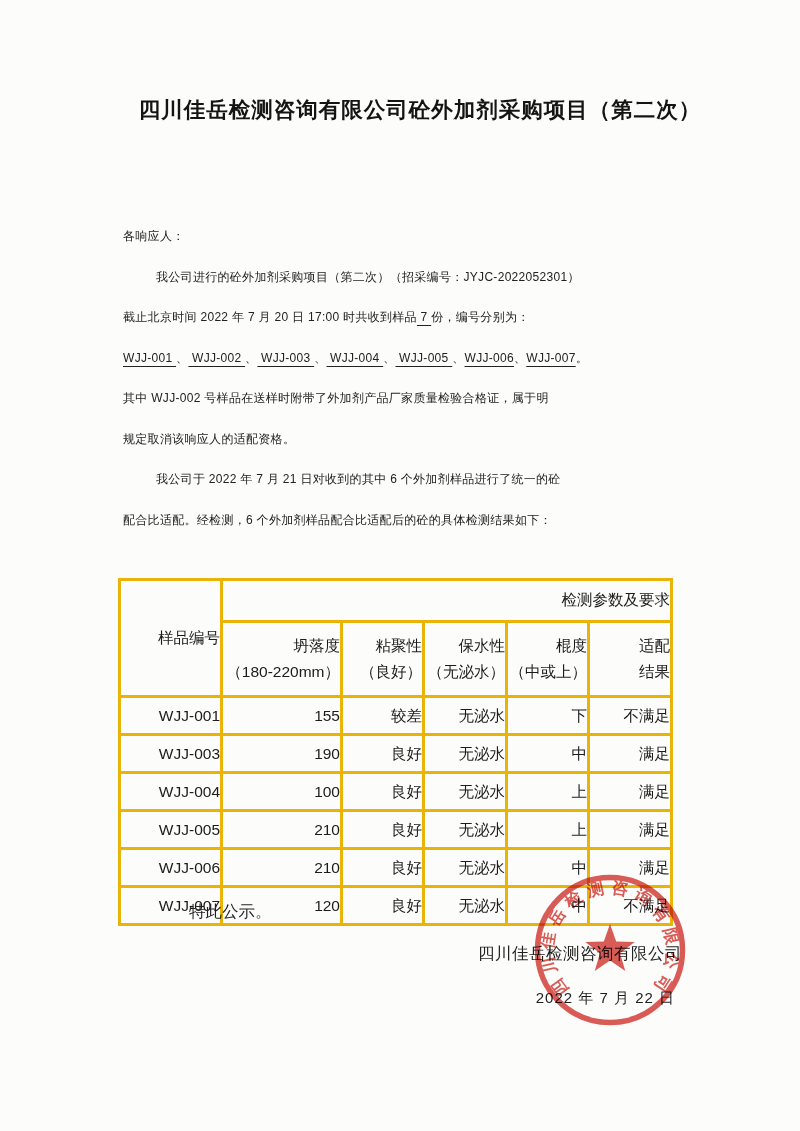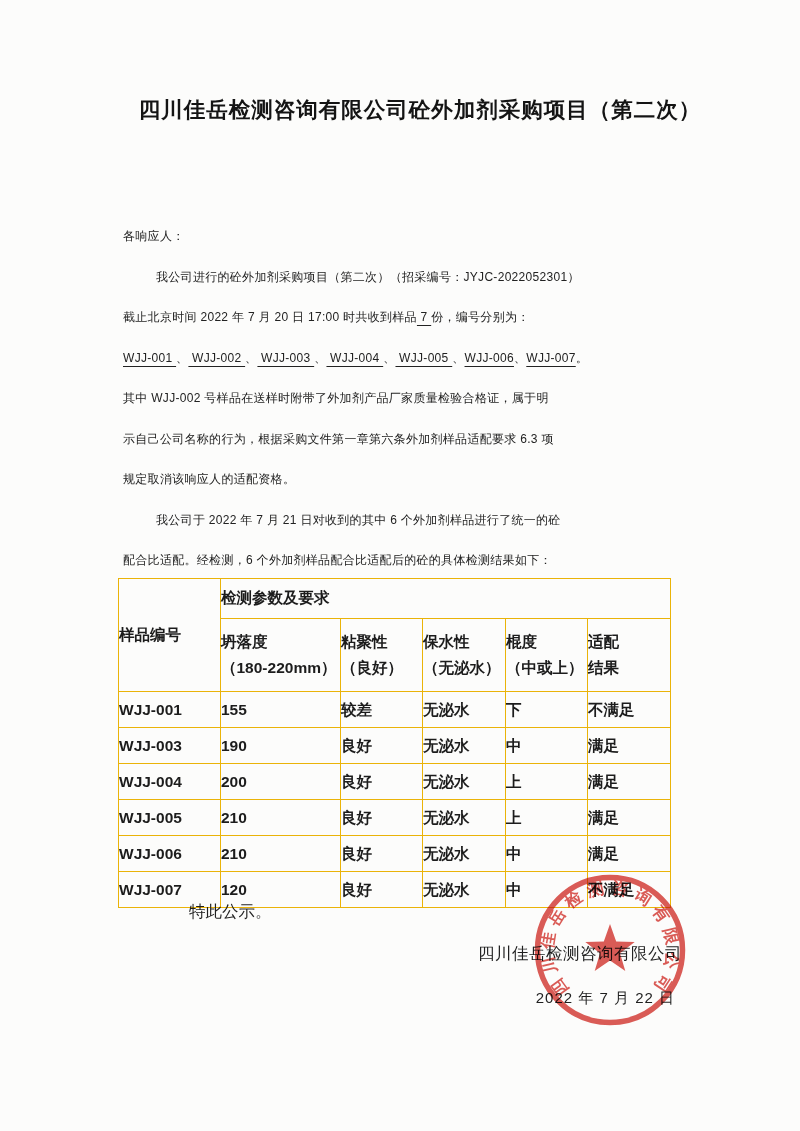--- a/index.html
+++ b/index.html
@@ -25,22 +25,22 @@
   }
   .line.indent{padding-left:33px;}
   .u{text-decoration:underline;text-underline-offset:4px;text-decoration-thickness:1px;}
   
   table.results{
     position:absolute;left:118px;top:578px;width:552px;
     border-collapse:collapse;table-layout:fixed;
     font-size:15.5px;color:#1c1c1c;background:transparent;
   }
   table.results th,table.results td{
-    border:1px solid #eab308;text-align:left;vertical-align:middle;
-    font-weight:bold;padding:0;
+    border:3px solid #eab308;text-align:right;vertical-align:middle;
+    font-weight:normal;padding:0;
   }
   col.c1{width:102px}col.c2{width:120px}col.c3{width:82px}
   col.c4{width:83px}col.c5{width:82px}col.c6{width:83px}
   tr.hrow1 th{height:39px;}
   tr.hrow2 th{height:72px;}
   .sub-th span{display:block;line-height:26px;}
   tbody tr td{height:35px;line-height:35px;}
   
   .closing{position:absolute;left:155px;top:896px;height:30px;line-height:30px;font-size:16.5px;white-space:pre;margin-left:34px;}
   .sig-company{position:absolute;right:118px;top:938px;height:30px;line-height:30px;font-size:16.5px;letter-spacing:0.5px;white-space:pre;}
@@ -60,21 +60,20 @@
   <div class="title-block">
     <div class="title-line">四川佳岳检测咨询有限公司砼外加剂采购项目（第二次）</div>
   </div>
 
   <div class="body-block">
       <div class="line"><span>各响应人：</span></div>
       <div class="line indent"><span>我公司进行的砼外加剂采购项目（第二次）（招采编号：JYJC-2022052301）</span></div>
       <div class="line"><span>截止北京时间 2022 年 7 月 20 日 17:00 时共收到样品</span><span class="u"> 7 </span><span>份，编号分别为：</span></div>
       <div class="line"><span class="u">WJJ-001 </span><span>、</span><span class="u"> WJJ-002 </span><span>、</span><span class="u"> WJJ-003 </span><span>、</span><span class="u"> WJJ-004 </span><span>、</span><span class="u"> WJJ-005 </span><span>、</span><span class="u">WJJ-006</span><span>、</span><span class="u">WJJ-007</span><span>。</span></div>
       <div class="line"><span>其中 WJJ-002 号样品在送样时附带了外加剂产品厂家质量检验合格证，属于明</span></div>
-      <div class="line"><span>示自己公司名称的行为，根据采购文件第一章第六条外加剂样品适配要求 6.3 项</span></div>
       <div class="line"><span>规定取消该响应人的适配资格。</span></div>
       <div class="line indent"><span>我公司于 2022 年 7 月 21 日对收到的其中 6 个外加剂样品进行了统一的砼</span></div>
       <div class="line"><span>配合比适配。经检测，6 个外加剂样品配合比适配后的砼的具体检测结果如下：</span></div>
     </div>
 
   <table class="results">
     <colgroup>
       <col class="c1">
         <col class="c2">
         <col class="c3">
@@ -122,21 +121,21 @@
         <tr>
           <td>WJJ-003</td>
           <td>190</td>
           <td>良好</td>
           <td>无泌水</td>
           <td>中</td>
           <td>满足</td>
         </tr>
         <tr>
           <td>WJJ-004</td>
-          <td>200</td>
+          <td>100</td>
           <td>良好</td>
           <td>无泌水</td>
           <td>上</td>
           <td>满足</td>
         </tr>
         <tr>
           <td>WJJ-005</td>
           <td>210</td>
           <td>良好</td>
           <td>无泌水</td>

